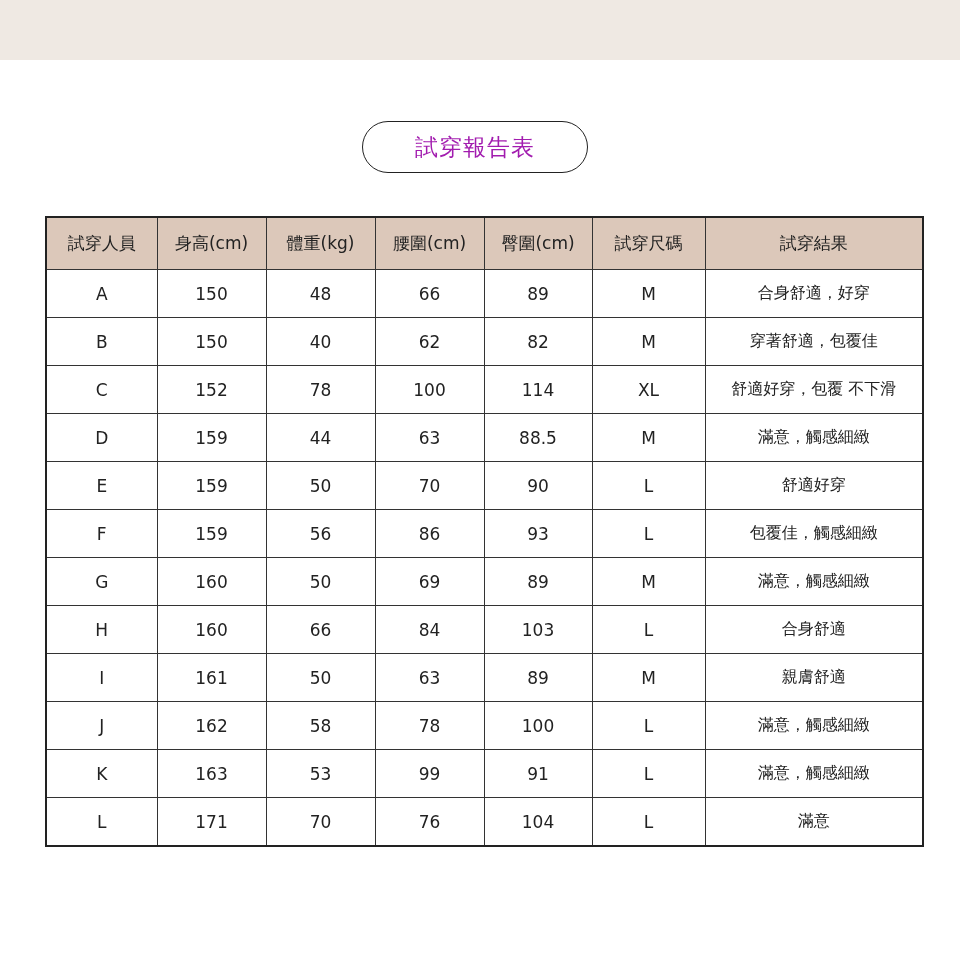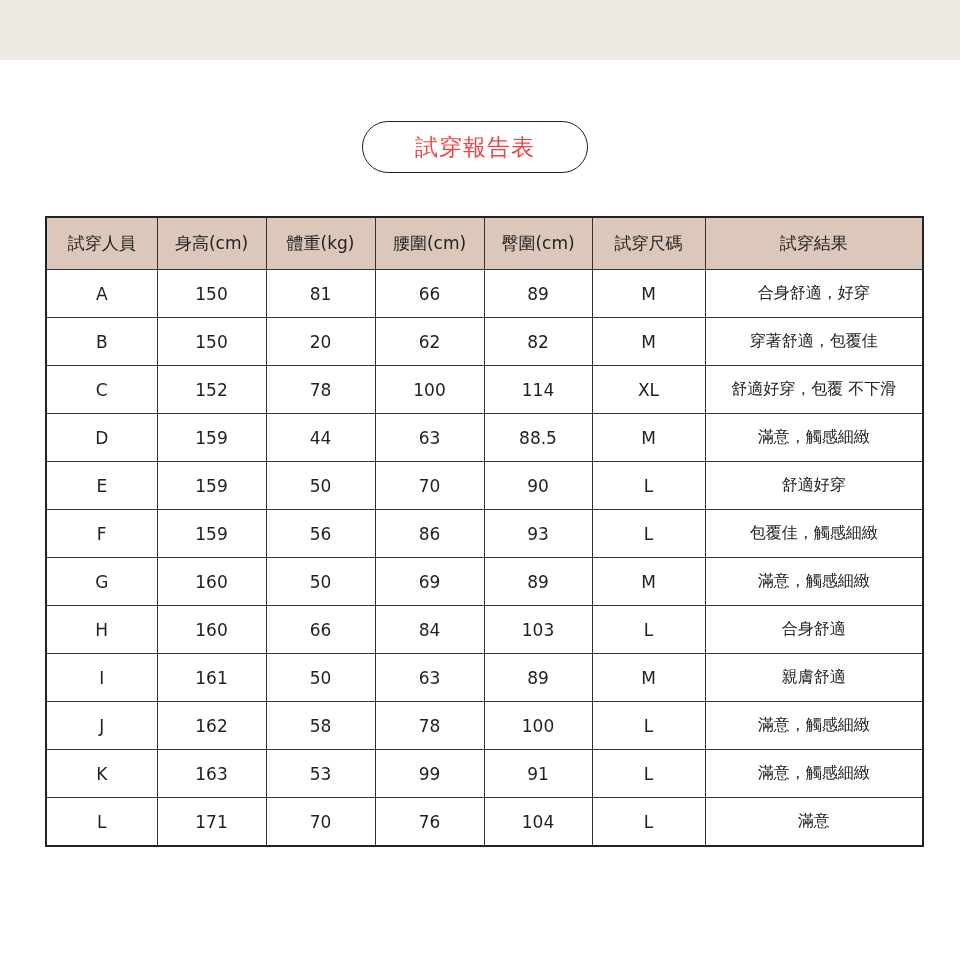--- a/index.html
+++ b/index.html
@@ -5,21 +5,21 @@
   html, body { margin: 0; padding: 0; }
   body {
     width: 960px; height: 960px; background: #ffffff; position: relative; overflow: hidden;
     font-family: "DejaVu Sans", "Liberation Sans", sans-serif; color: #222;
   }
   .top-band { position: absolute; left: 0; top: 0; width: 960px; height: 60px; background: #efe9e3; }
   .title-pill {
     position: absolute; left: 362px; top: 121px; width: 226px; height: 52px;
     border: 1.5px solid #222; border-radius: 27px; box-sizing: border-box;
     display: flex; align-items: center; justify-content: center;
-    font-size: 23px; color: #ef4444; letter-spacing: 1px;
+    font-size: 23px; color: #a21caf; letter-spacing: 1px;
   }
   table.report {
     position: absolute; left: 45px; top: 216px; width: 877px;
     border-collapse: collapse; border: 2px solid #222; table-layout: fixed;
   }
   table.report th, table.report td {
     border: 1px solid #333; text-align: center; padding: 0; font-weight: normal;
     font-size: 17px; color: #222; overflow: hidden; white-space: nowrap;
   }
   table.report thead th { background: #dcc8ba; height: 51px; font-size: 17px; }
@@ -51,30 +51,30 @@
         <th>腰圍(cm)</th>
         <th>臀圍(cm)</th>
         <th>試穿尺碼</th>
         <th>試穿結果</th>
       </tr>
   </thead>
   <tbody id="table-body">
       <tr>
         <td>A</td>
         <td>150</td>
-        <td>81</td>
+        <td>48</td>
         <td>66</td>
         <td>89</td>
         <td>M</td>
         <td class="result">合身舒適，好穿</td>
       </tr>
       <tr>
         <td>B</td>
         <td>150</td>
-        <td>20</td>
+        <td>40</td>
         <td>62</td>
         <td>82</td>
         <td>M</td>
         <td class="result">穿著舒適，包覆佳</td>
       </tr>
       <tr>
         <td>C</td>
         <td>152</td>
         <td>78</td>
         <td>100</td>

